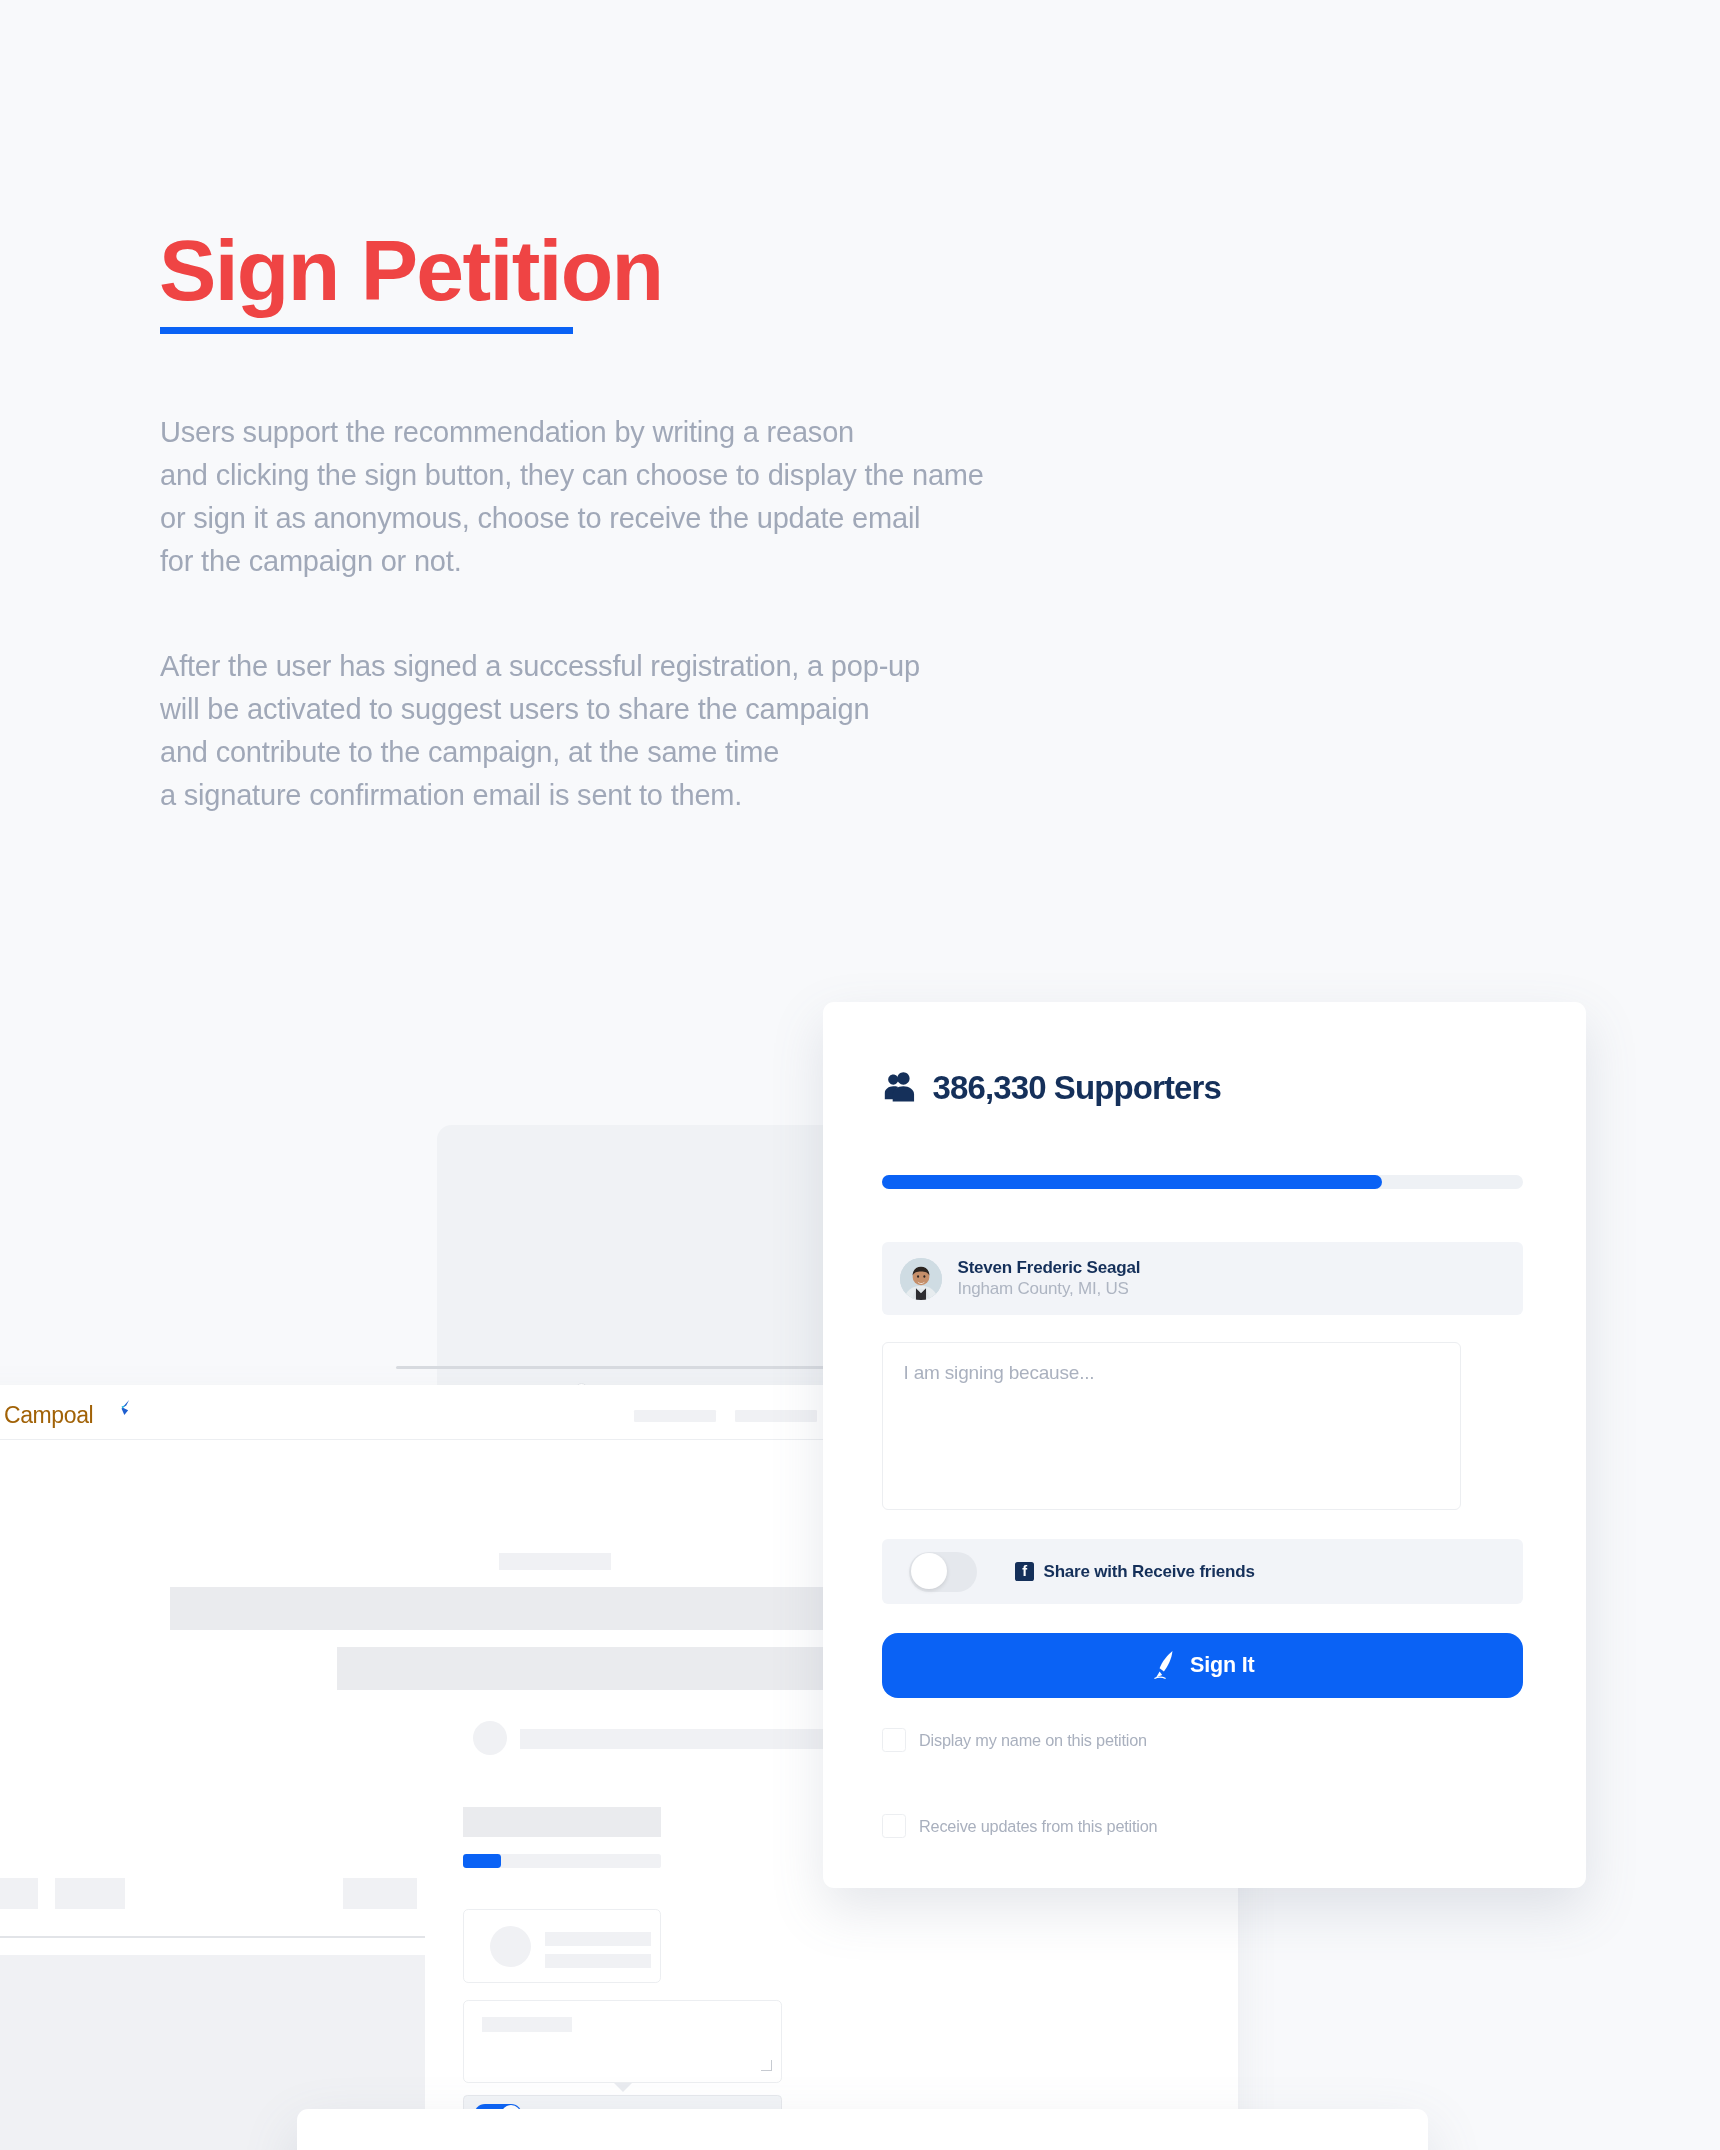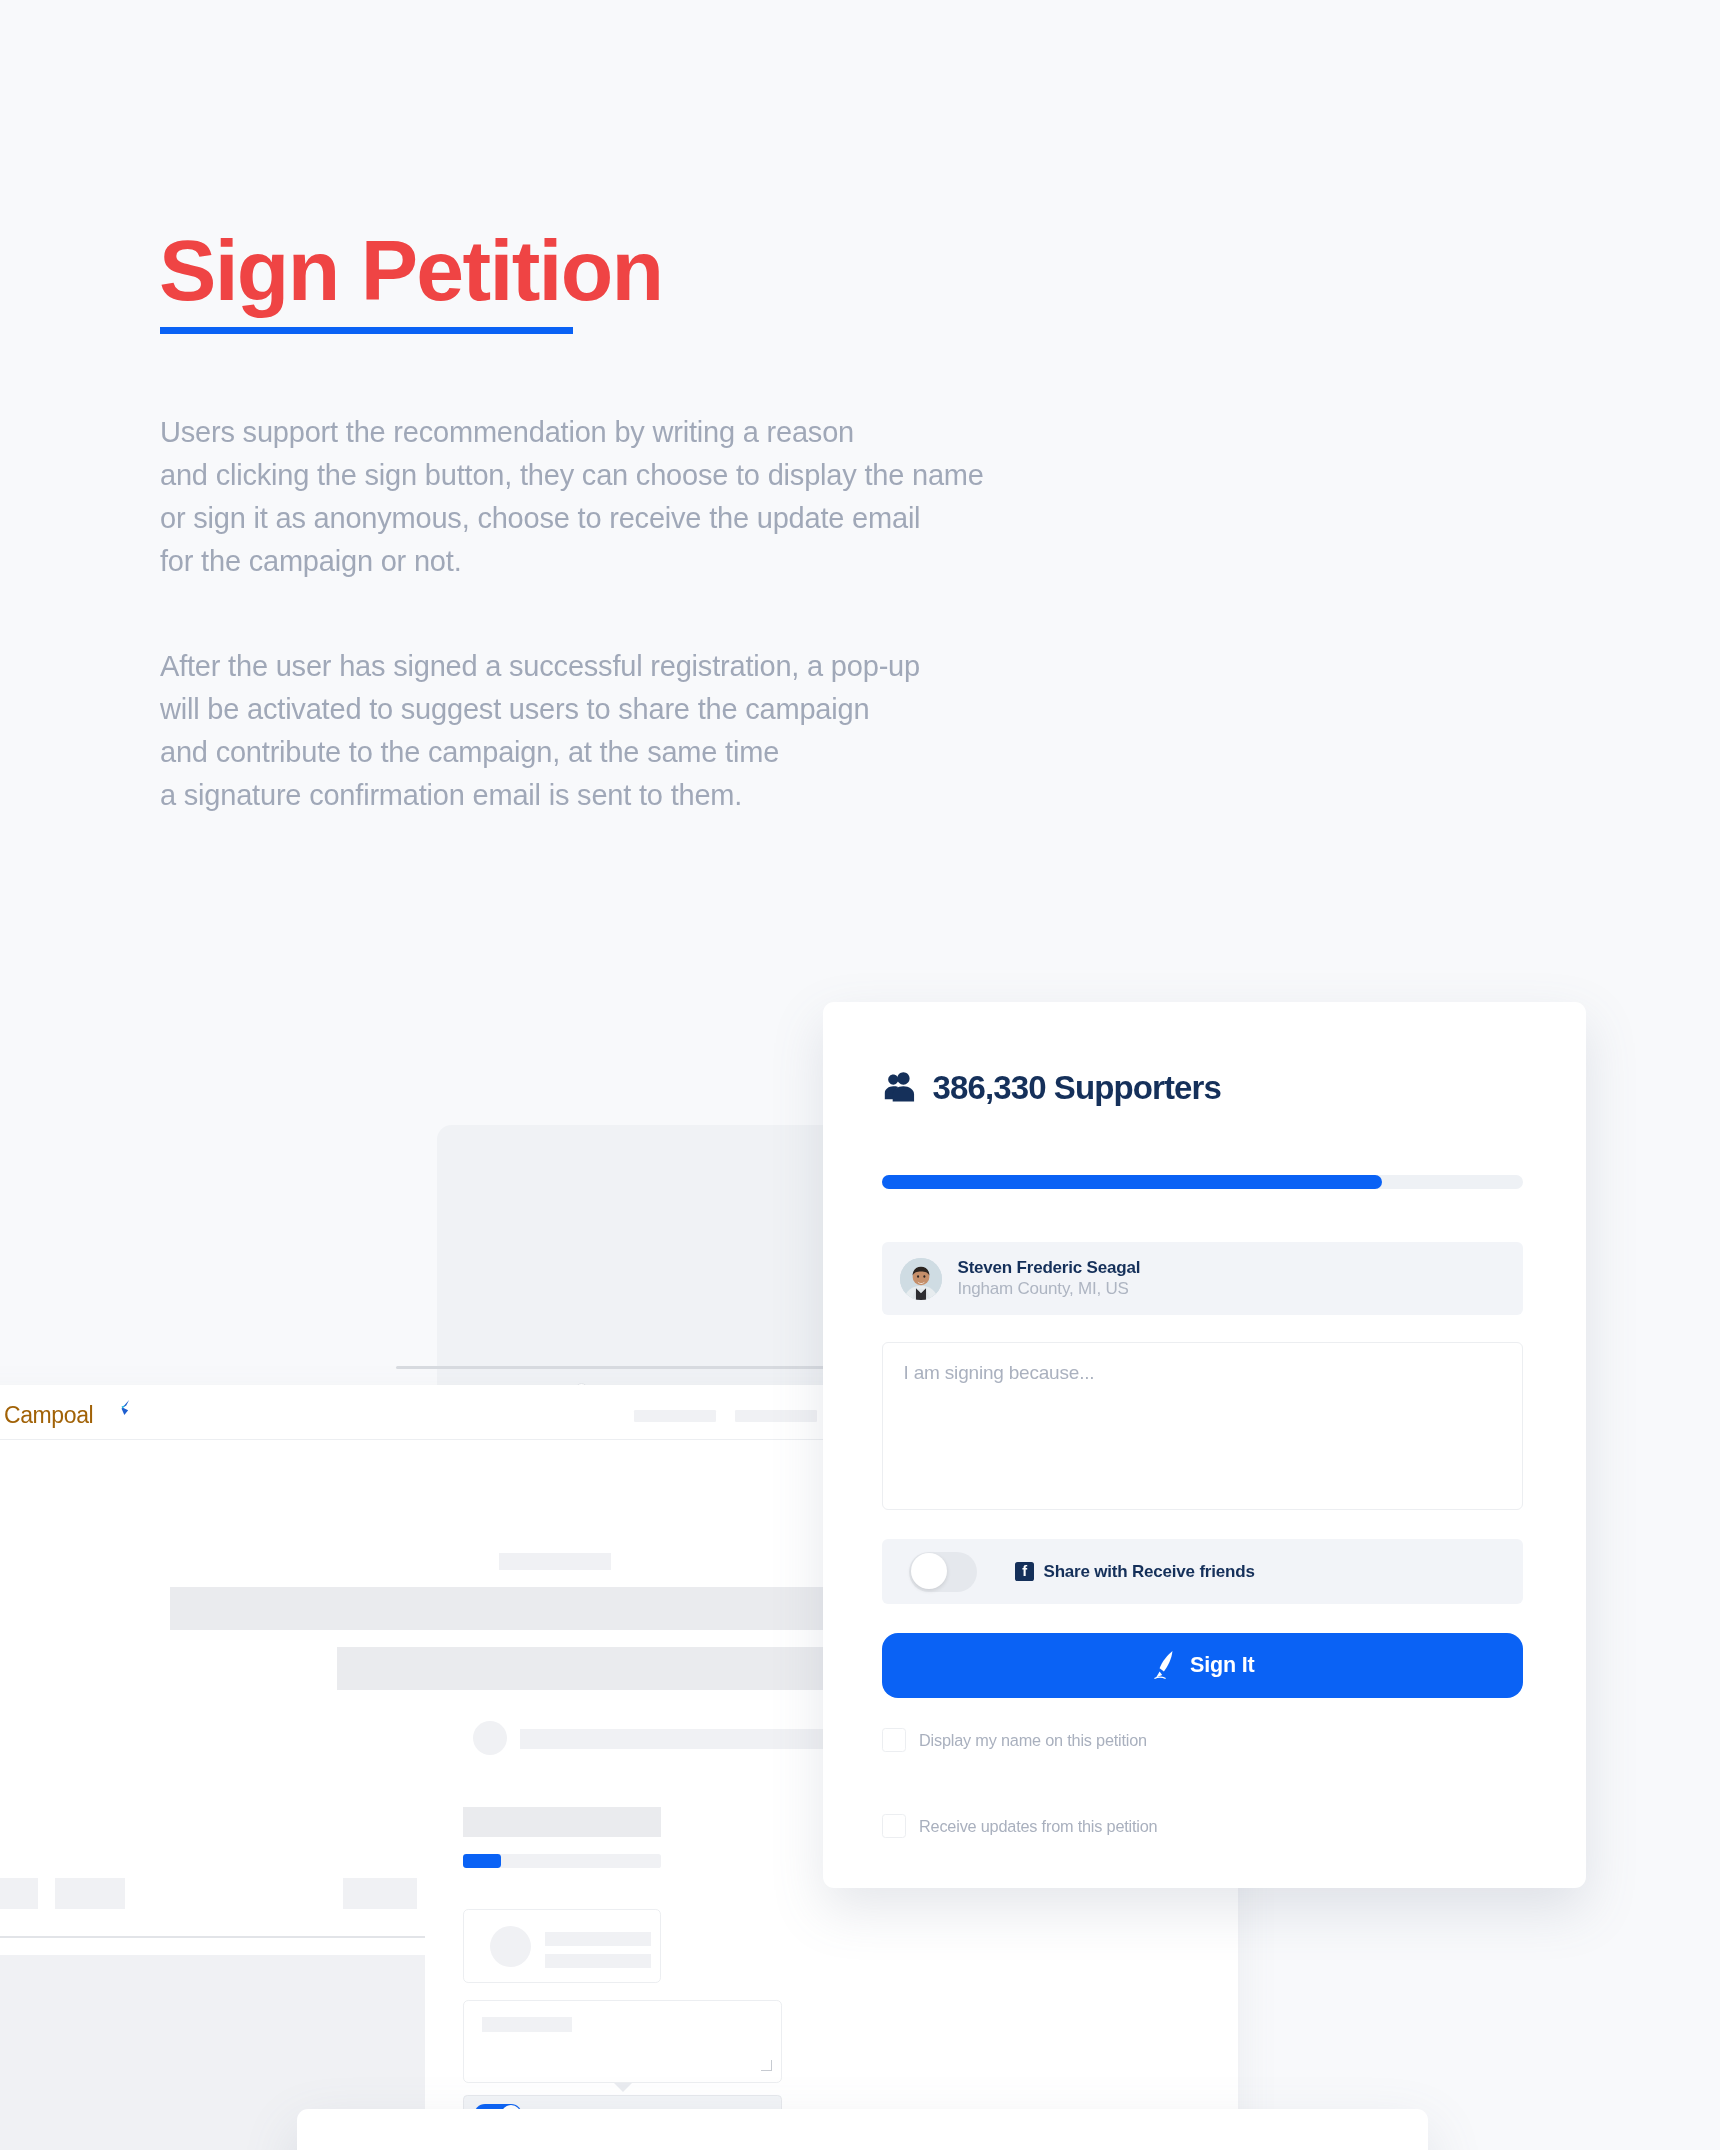--- a/index.html
+++ b/index.html
@@ -135,21 +135,21 @@
   .avatar {
     width: 42px; height: 42px; border-radius: 50%;
     overflow: hidden; flex: 0 0 auto; background: #cfdbe2;
     position: relative;
   }
   .signer-name { font-size: 17px; font-weight: bold; color: #15305a; letter-spacing: -0.2px; }
   .signer-loc { font-size: 17px; color: #aeb5c2; margin-top: 1.7px; letter-spacing: -0.2px; }
 
   .reason-box {
     position: absolute; left: 59px; top: 340px;
-    width: 641px; height: 168px;
+    width: 579px; height: 168px;
     background: #fff; border: 1.3px solid #eceef1; border-radius: 6px;
     padding: 19px 20.6px;
   }
   .reason-placeholder { font-size: 19px; color: #aab1bf; letter-spacing: -0.2px; }
   .caret-down {
     position: absolute; left: 50%; top: 507px; transform: translateX(-50%);
     width: 0; height: 0;
     border-left: 9.5px solid transparent; border-right: 9.5px solid transparent;
     border-top: 9.5px solid #e9ebef;
   }

